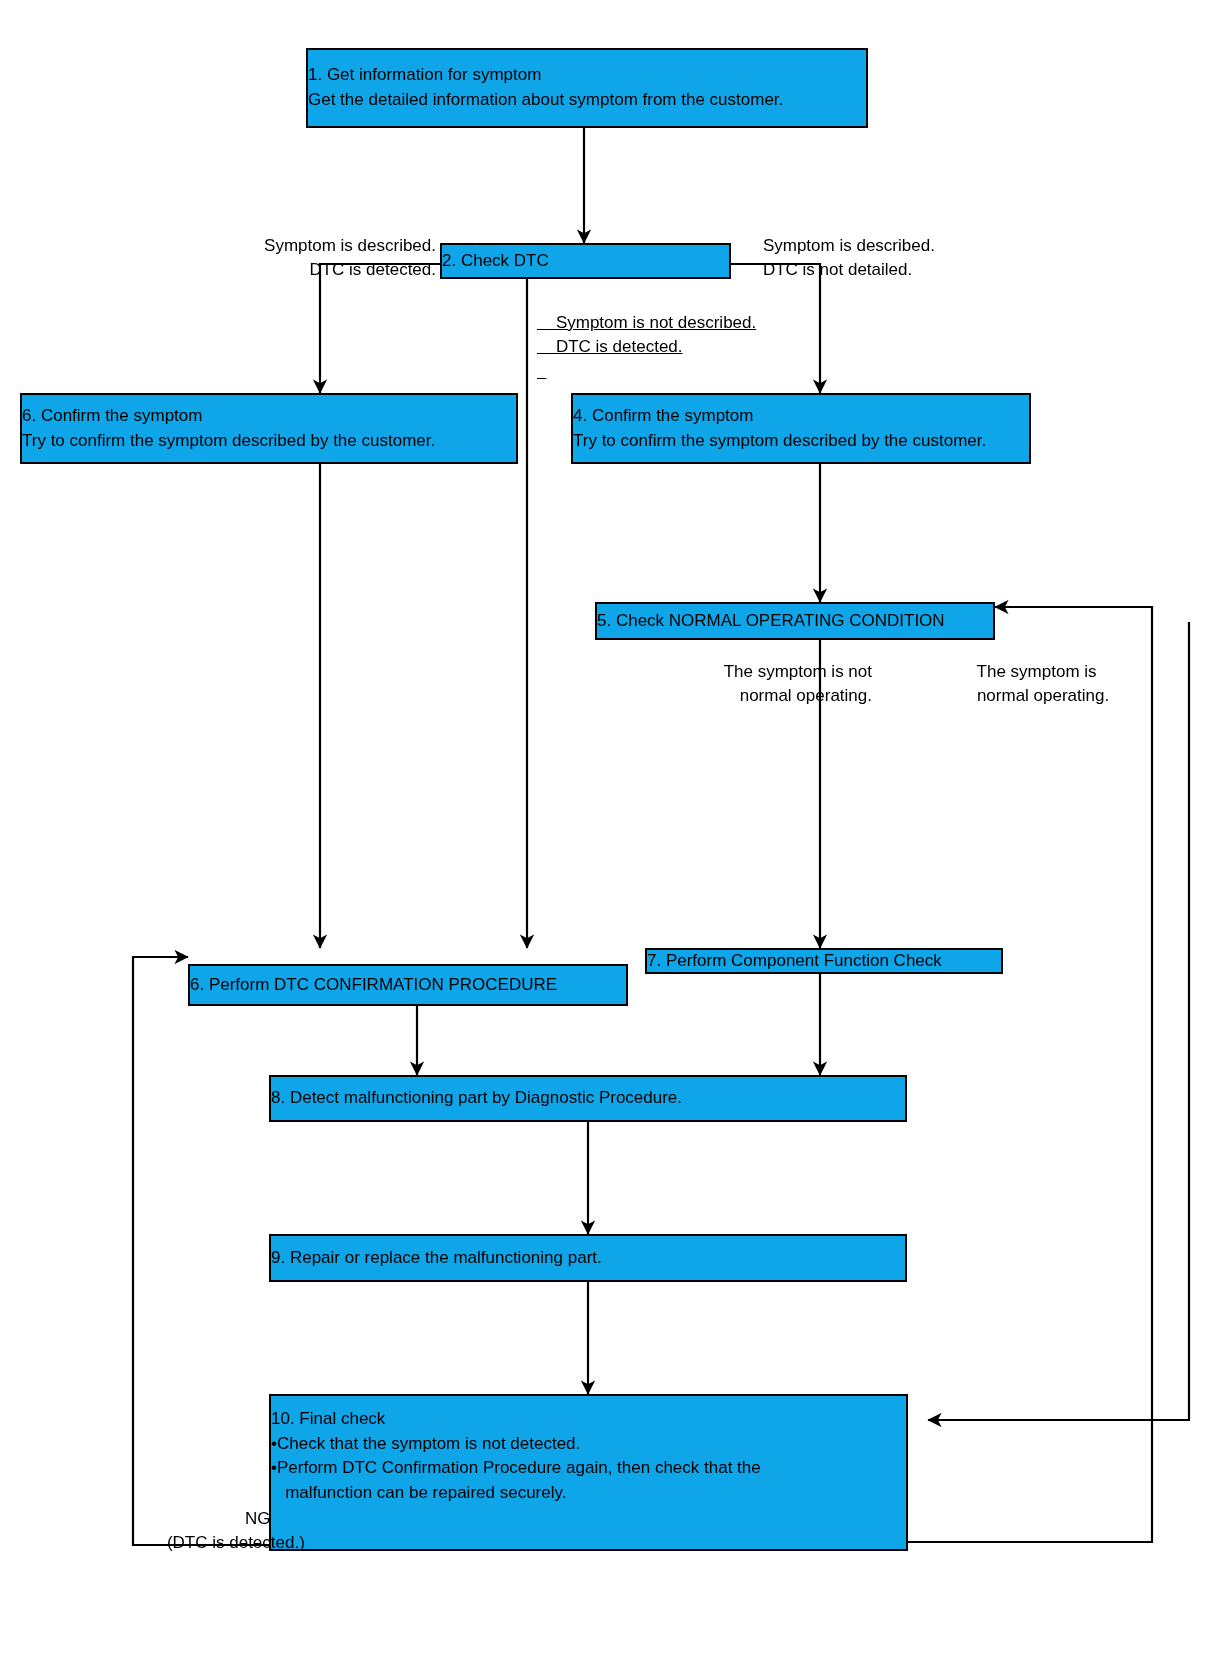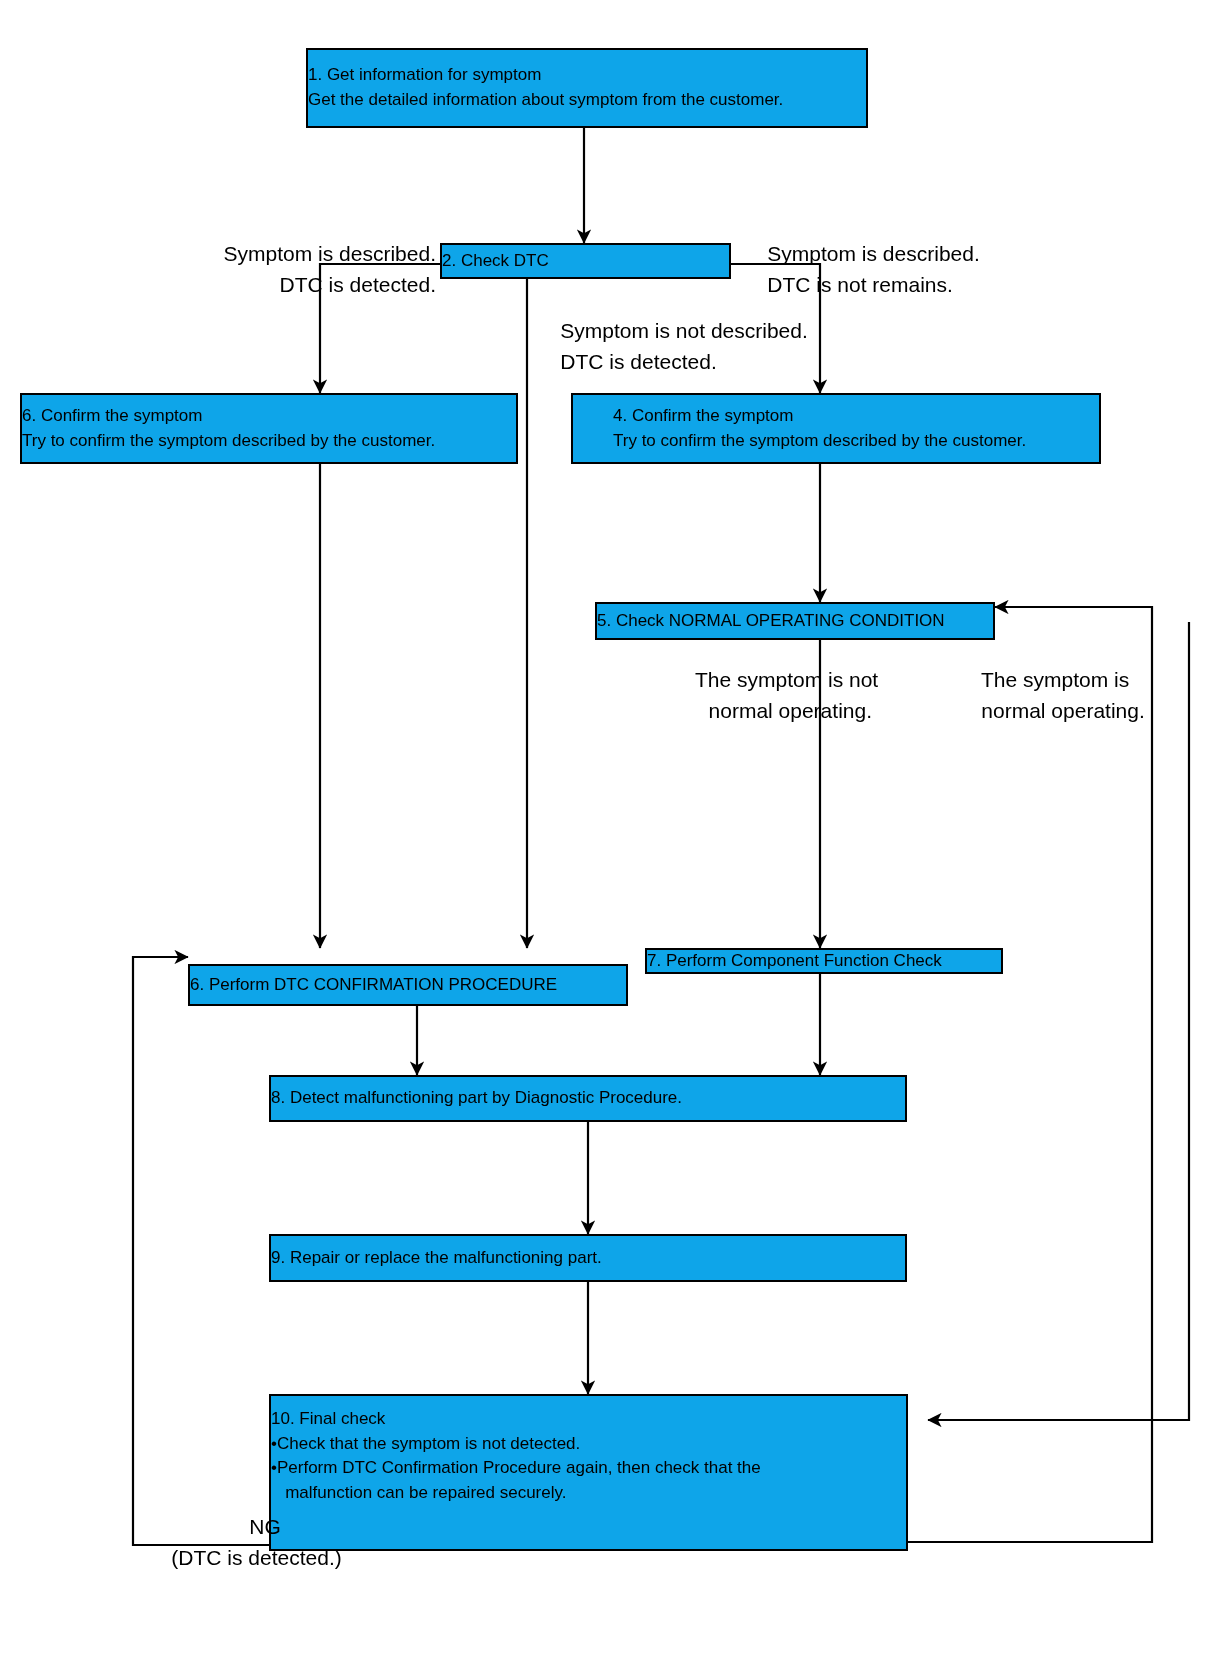--- a/index.html
+++ b/index.html
@@ -33,21 +33,21 @@
     align-items: flex-start;
     justify-content: center;
     text-align: center;
     font-size: 17px;
     line-height: 1.45;
     z-index: 3;
   }
   .node .ln { display: block; white-space: pre; }
   .edge-label {
     position: absolute;
-    font-size: 21px;
+    font-size: 17px;
     line-height: 1.45;
     white-space: pre;
     z-index: 4;
     background: transparent;
   }
   .ta-right { text-align: right; }
   .ta-left  { text-align: left; }
   .bullets {
     text-align: left;
     display: inline-block;
@@ -110,21 +110,21 @@
 
   <div class="node" style="left:440px; top:243px; width:291px; height:36px;">
     <span class="ln">2. Check DTC</span>
   </div>
 
   <div class="node" style="left:20px; top:393px; width:498px; height:71px;">
     <span class="ln">6. Confirm the symptom</span>
     <span class="ln">Try to confirm the symptom described by the customer.</span>
   </div>
 
-  <div class="node" style="left:571px; top:393px; width:530px; height:71px;padding-left:40px;">
+  <div class="node" style="left:571px; top:393px; width:460px; height:71px;">
     <span class="ln">4. Confirm the symptom</span>
     <span class="ln">Try to confirm the symptom described by the customer.</span>
   </div>
 
   <div class="node" style="left:595px; top:602px; width:400px; height:38px;">
     <span class="ln">5. Check NORMAL OPERATING CONDITION</span>
   </div>
 
   <div class="node" style="left:188px; top:948px; width:440px; height:42px;margin-top:16px;">
     <span class="ln">6. Perform DTC CONFIRMATION PROCEDURE</span>
@@ -151,24 +151,24 @@
     </span>
   </div>
 
   <div class="edge-label ta-right" style="left:176px; top:209px; width:260px;">
     <span class="ln">Symptom is described.</span>
     <span class="ln">DTC is detected.</span>
   </div>
 
   <div class="edge-label ta-left" style="left:744px; top:209px; width:280px;">
     <span class="ln">Symptom is described.</span>
-    <span class="ln">DTC is not remains.</span>
+    <span class="ln">DTC is not detailed.</span>
   </div>
 
-  <div class="edge-label ta-left" style="left:537px; top:286px; width:280px;">
+  <div class="edge-label ta-left" style="left:537px; top:286px; width:280px;text-decoration:underline;">
     <span class="ln">Symptom is not described.</span>
     <span class="ln">DTC is detected.</span>
   </div>
 
   <div class="edge-label ta-left" style="left:672px; top:635px; width:200px;text-align:right;">
     <span class="ln">The symptom is not</span>
     <span class="ln">normal operating.</span>
   </div>
 
   <div class="edge-label ta-left" style="left:958px; top:635px; width:200px;">

